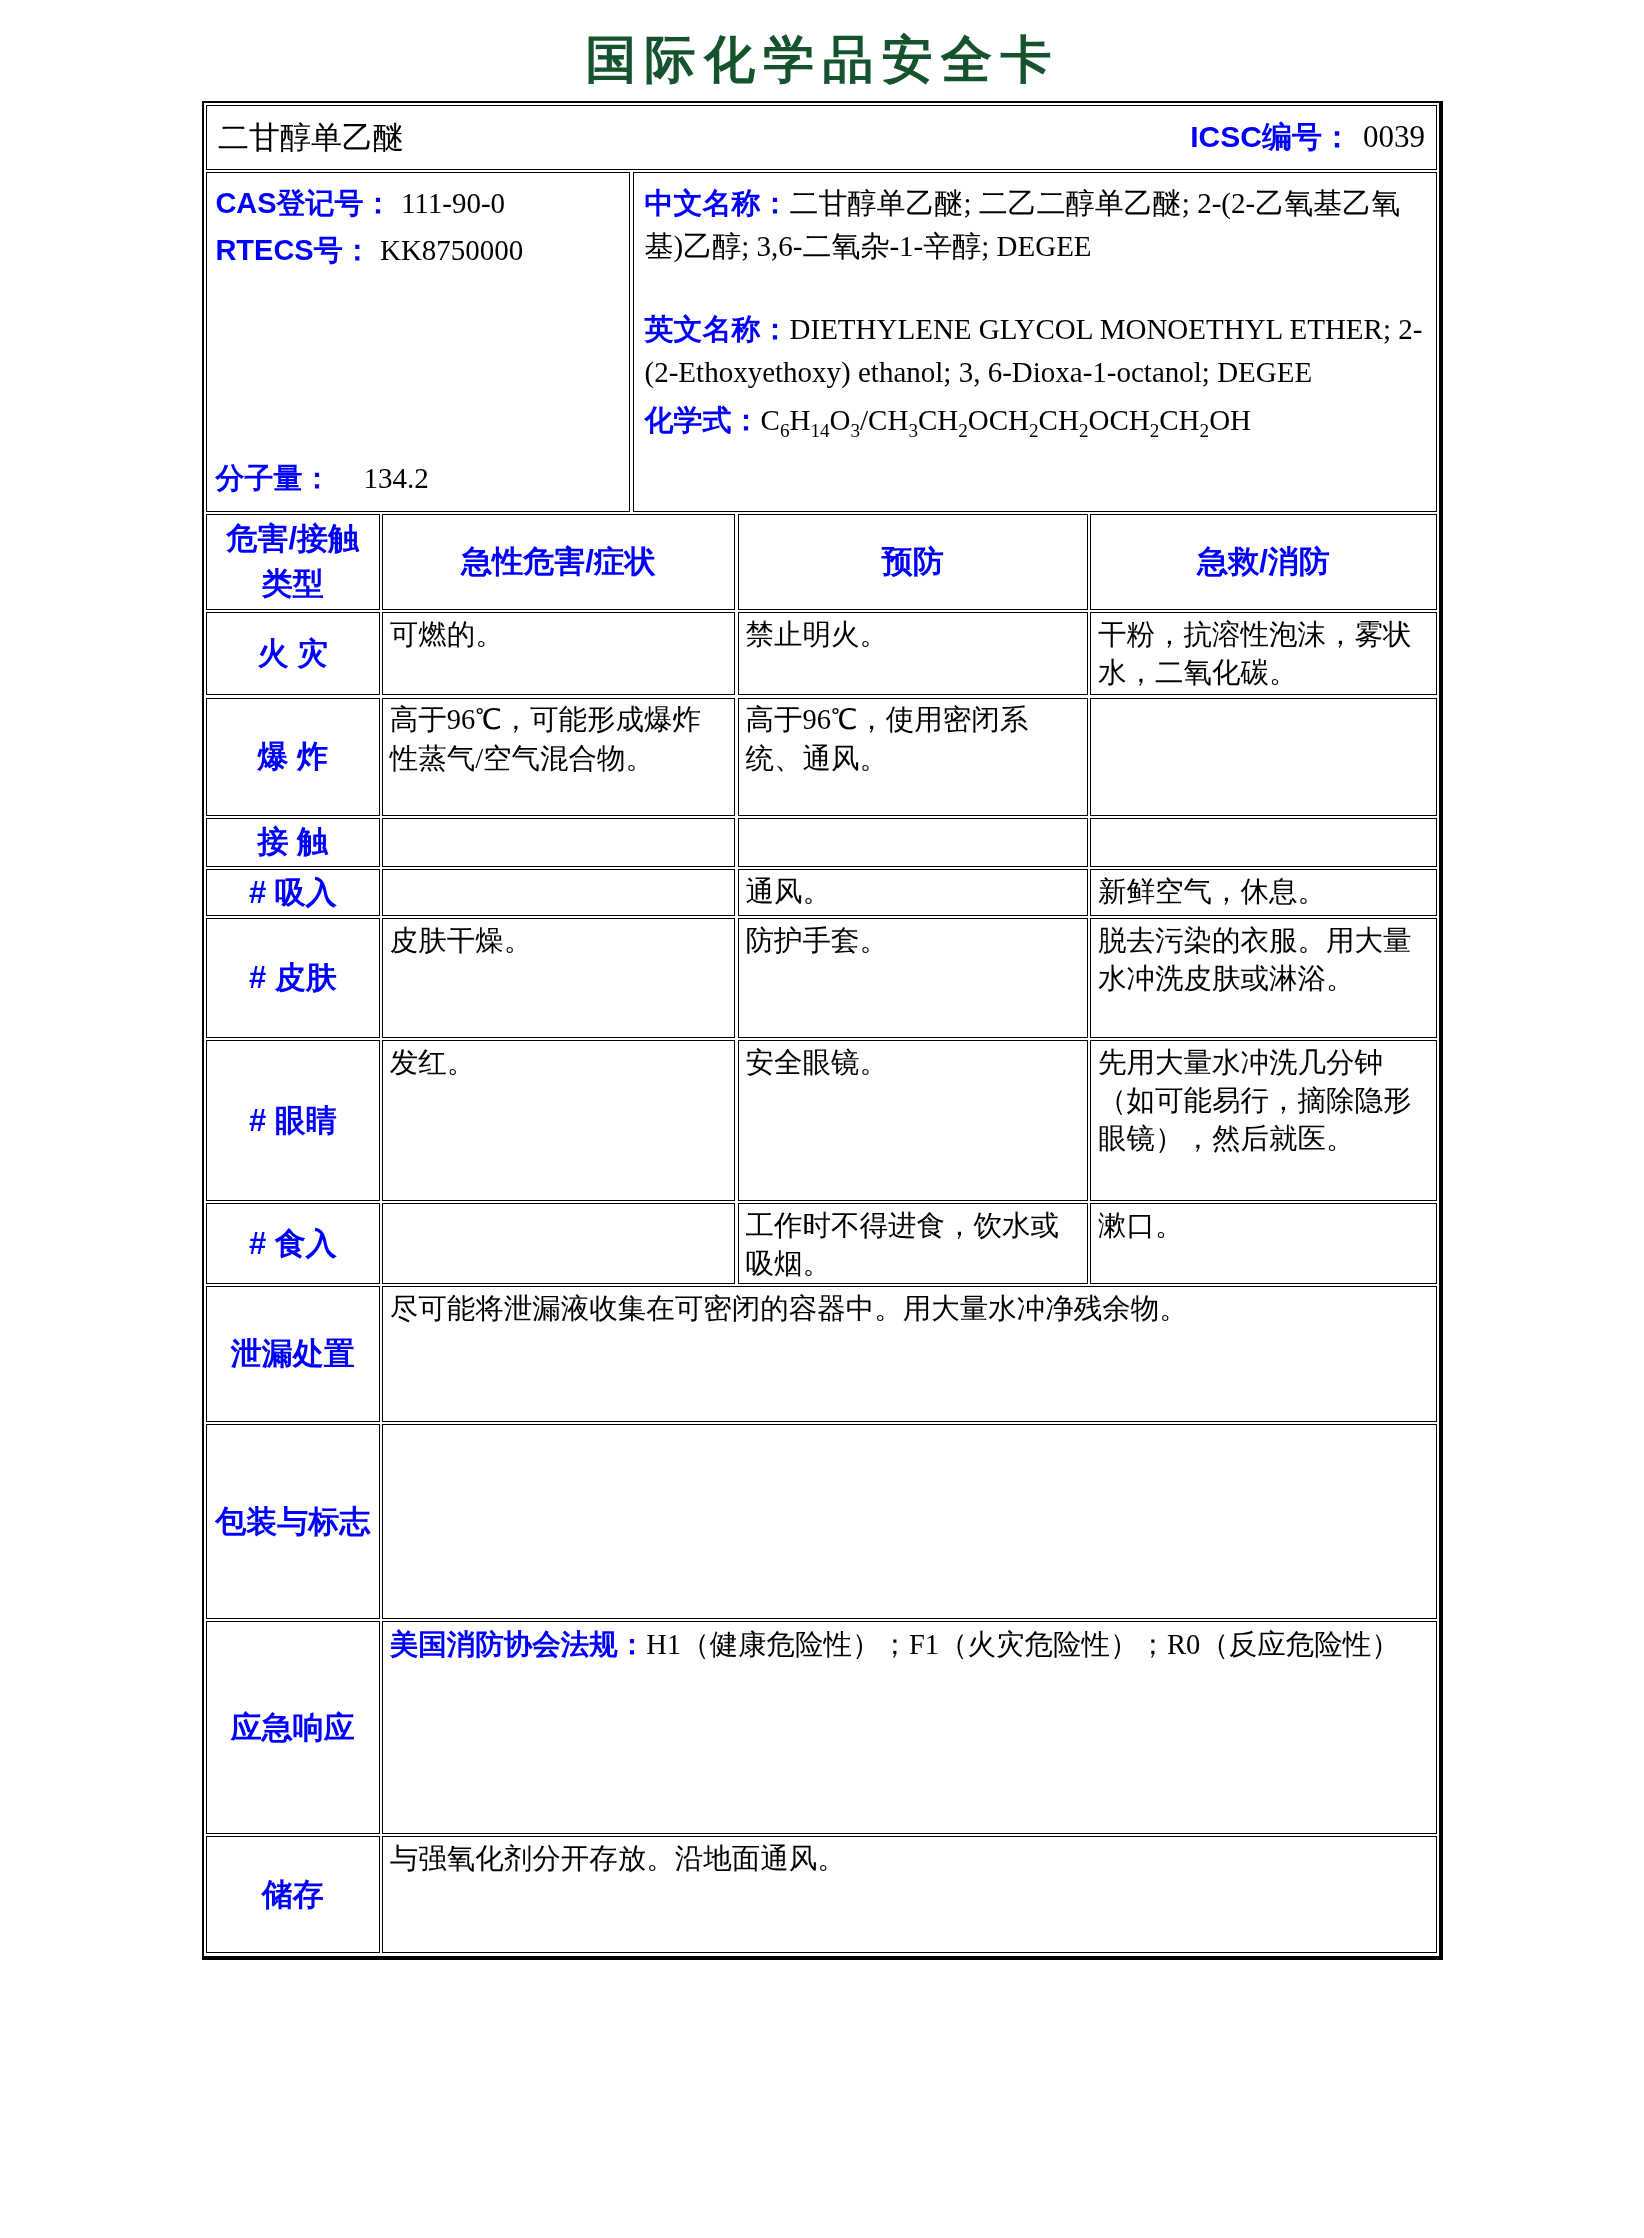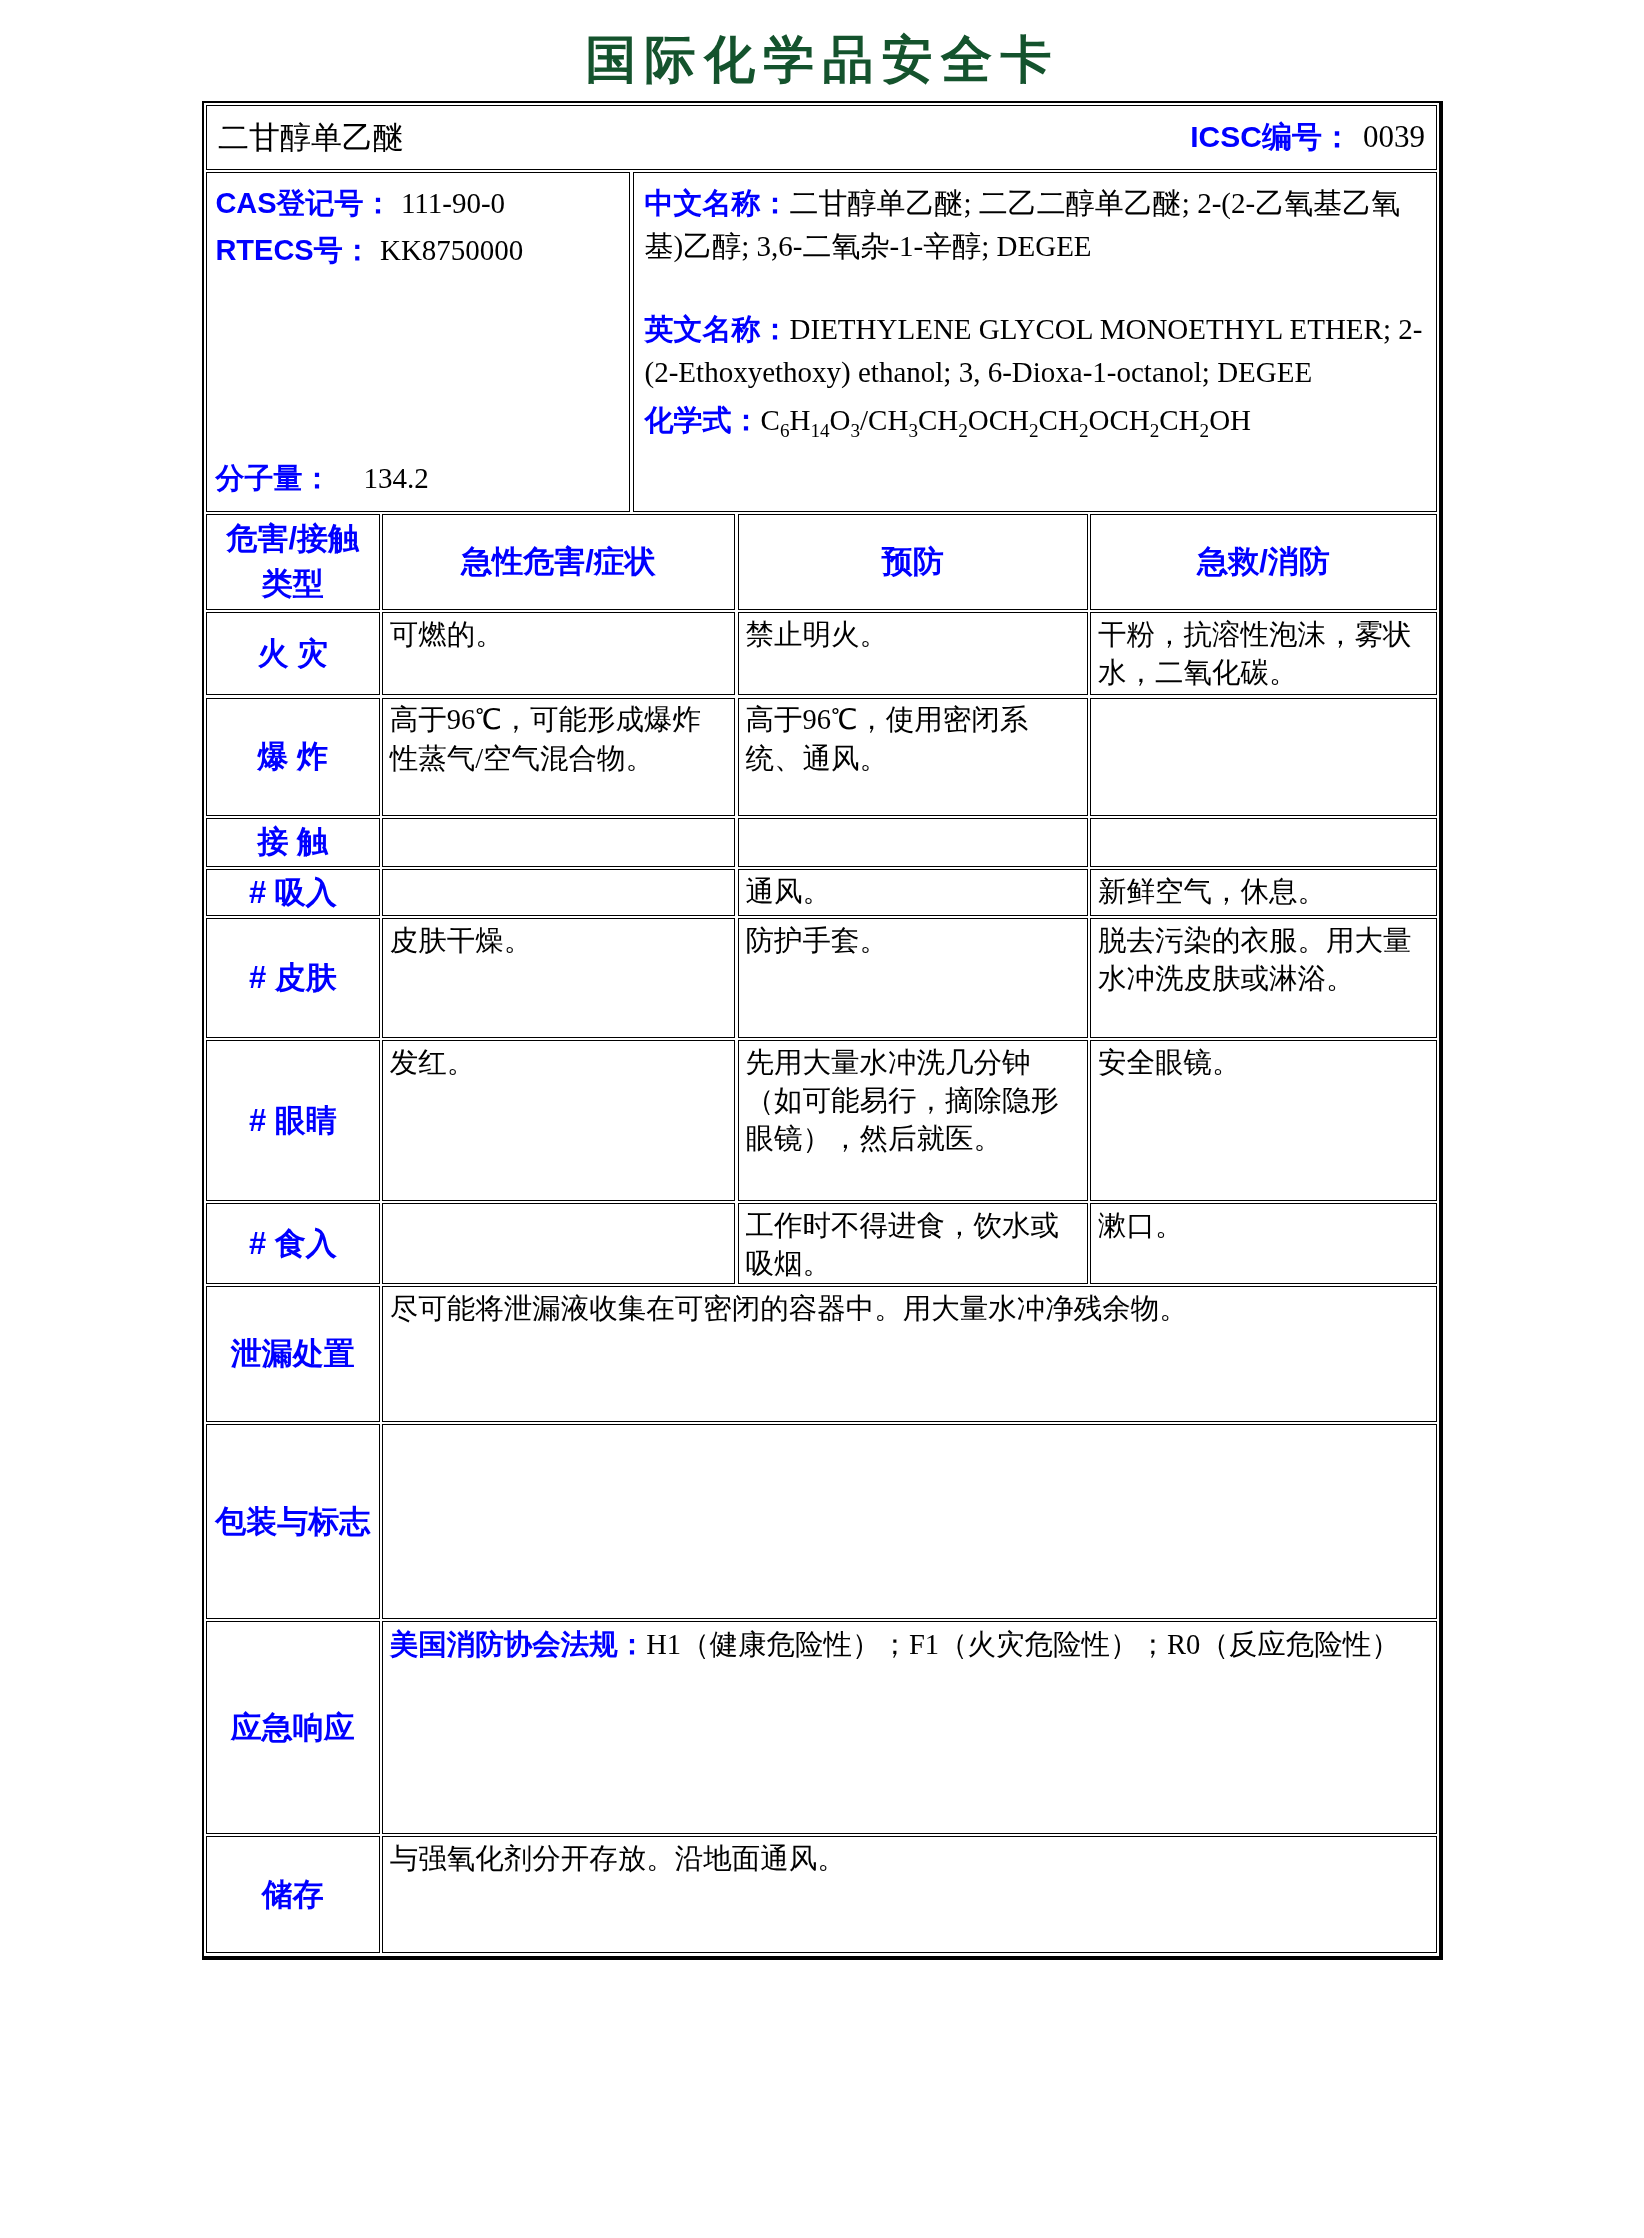--- a/index.html
+++ b/index.html
@@ -210,22 +210,22 @@
     <div class="cell txt">通风。</div>
     <div class="cell txt">新鲜空气，休息。</div>
 
     <div class="cell lbl"># 皮肤</div>
     <div class="cell txt">皮肤干燥。</div>
     <div class="cell txt">防护手套。</div>
     <div class="cell txt">脱去污染的衣服。用大量水冲洗皮肤或淋浴。</div>
 
     <div class="cell lbl"># 眼睛</div>
     <div class="cell txt">发红。</div>
+    <div class="cell txt">安全眼镜。</div>
     <div class="cell txt">先用大量水冲洗几分钟（如可能易行，摘除隐形眼镜），然后就医。</div>
-    <div class="cell txt">安全眼镜。</div>
 
     <div class="cell lbl"># 食入</div>
     <div class="cell txt"></div>
     <div class="cell txt">工作时不得进食，饮水或吸烟。</div>
     <div class="cell txt">漱口。</div>
 
     <div class="cell lbl">泄漏处置</div>
     <div class="cell txt span3">
       <span>尽可能将泄漏液收集在可密闭的容器中。用大量水冲净残余物。</span>
     </div>

